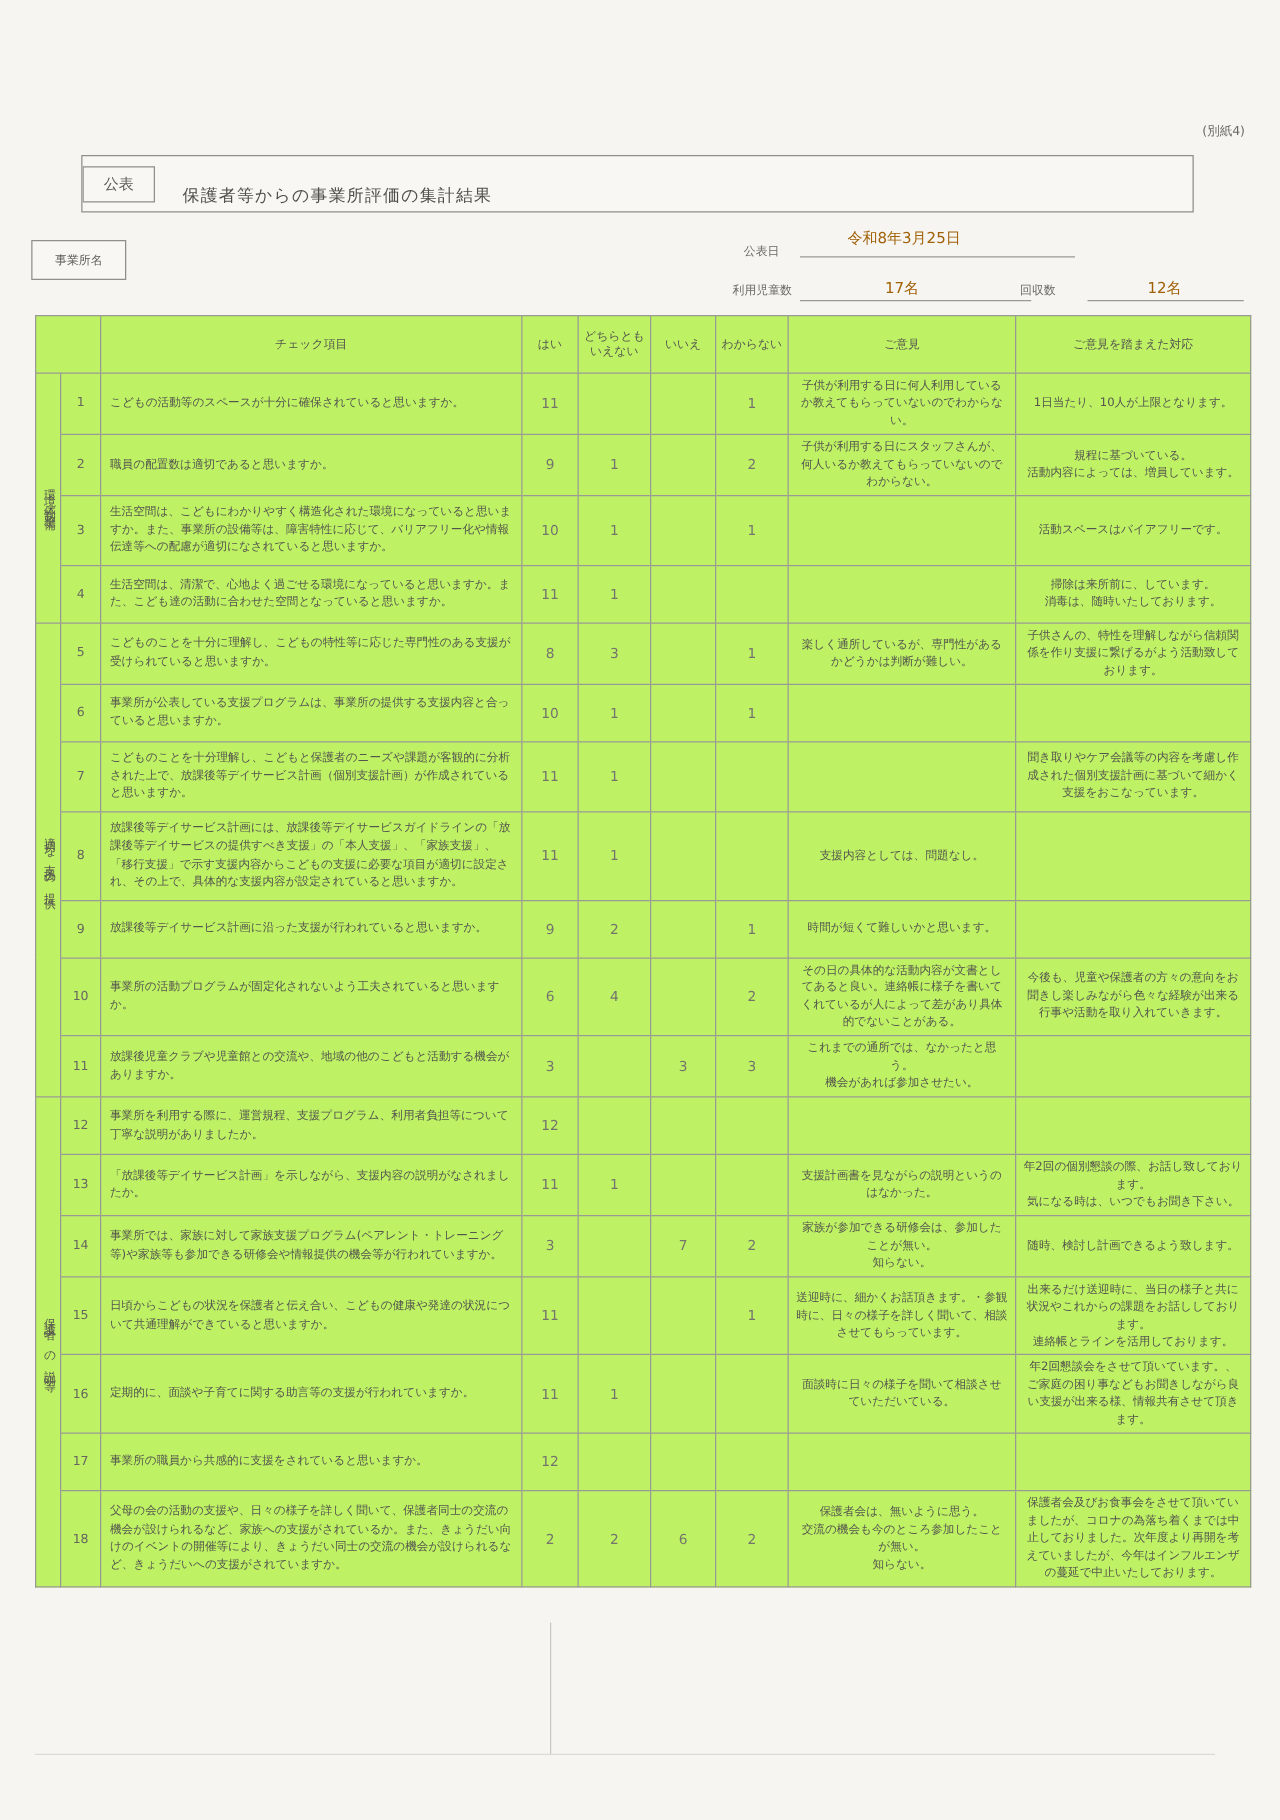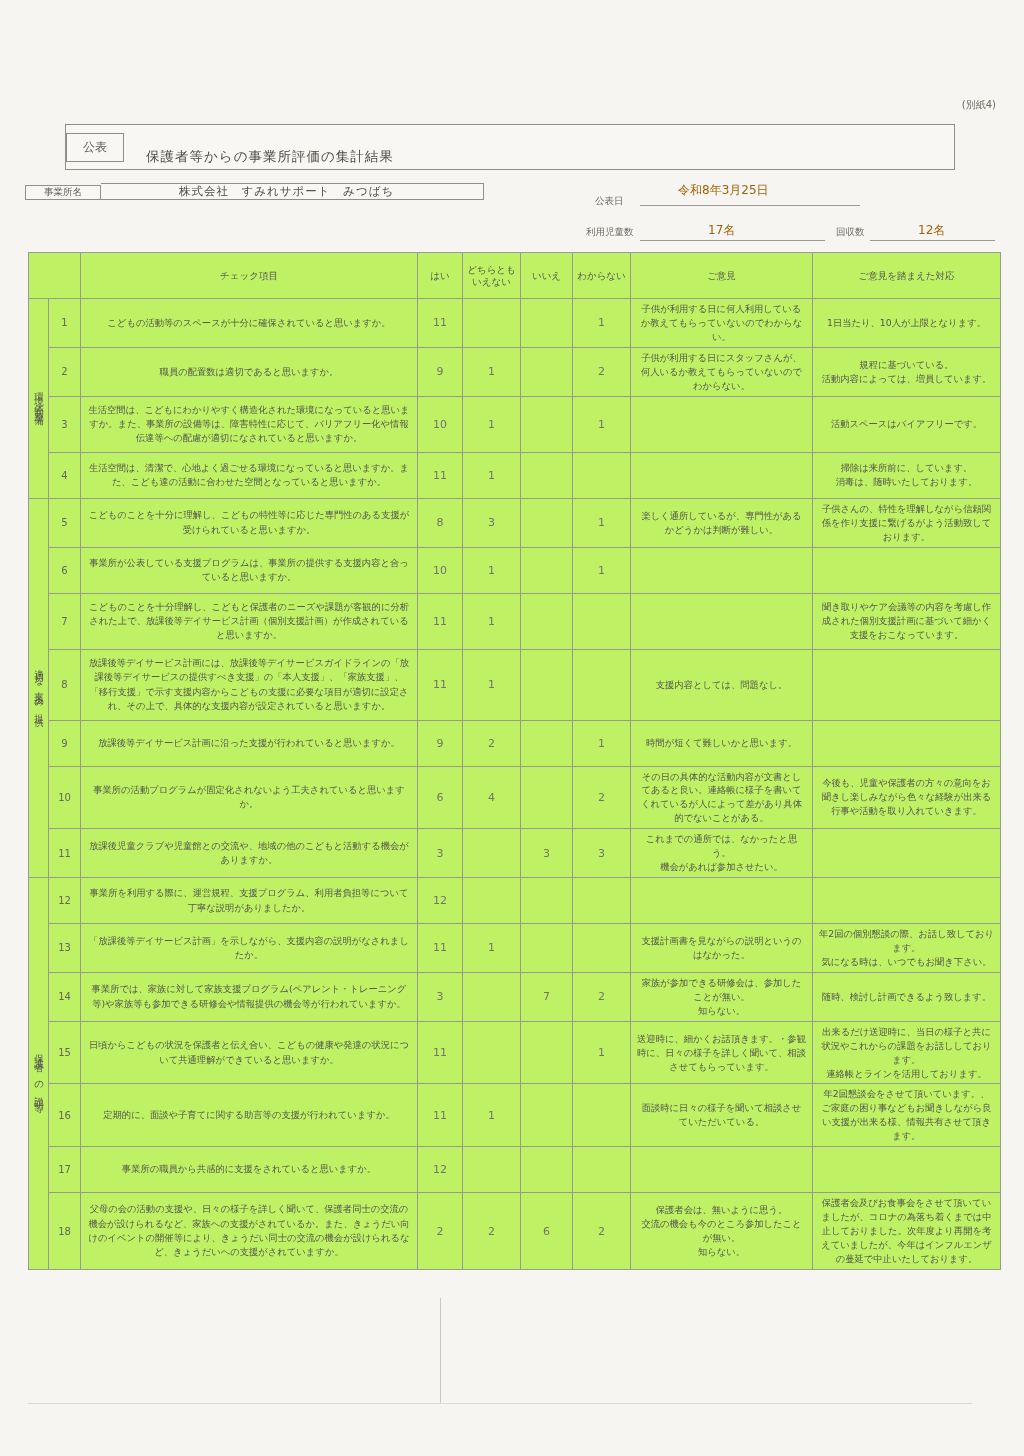--- a/index.html
+++ b/index.html
@@ -26,21 +26,21 @@
     padding:5px 16px;
     font-size:12px;color:#5c5c56;
     background:#f8f7f4;
   }
   .main-title{
     margin-left:22px;
     font-size:13.5px;color:#4e4e48;letter-spacing:1px;margin-top:20px;
   }
   
   .office-row{
-    position:absolute;left:25px;top:168px;height:32px;display:flex;align-items:flex-end;
+    position:absolute;left:25px;top:192px;height:32px;display:flex;
   }
   .office-label{
     width:74px;border:1px solid #8f8f89;background:#f8f7f4;
     display:flex;align-items:center;justify-content:center;
     font-size:9.5px;color:#5c5c56;
   }
   .office-name{
     width:304px;border:1px solid #8f8f89;border-left:none;background:#f8f7f4;
     display:flex;align-items:center;
     font-size:11.5px;color:#4e4e48;padding-left:78px;letter-spacing:1px;
@@ -72,21 +72,21 @@
     writing-mode:vertical-rl;text-orientation:upright;
     font-size:9.5px;color:#55554f;
     text-align:center;letter-spacing:4px;
     padding:6px 0;
   }
   td.num{
     text-align:center;font-size:10px;color:#66665f;
   }
   td.q{
     font-size:9.3px;line-height:1.55;color:#55554f;
-    padding:6px 7px;text-align:center;
+    padding:6px 7px;text-align:left;
   }
   td.cnt{
     text-align:center;font-size:11px;color:#74746d;
   }
   td.op{
     font-size:9.3px;line-height:1.5;color:#55554f;
     padding:3px 6px;text-align:center;vertical-align:top;
     white-space:pre-line;
   }
   table.eval tr{height:46px;}
@@ -105,33 +105,32 @@
 
 <div class="corner-note">(別紙4)</div>
 
 <div class="title-box">
   <span class="publish-chip">公表</span>
   <span class="main-title">保護者等からの事業所評価の集計結果</span>
 </div>
 
 <div class="office-row">
   <div class="office-label">事業所名</div>
-  <div class="office-name">株式会社　すみれサポート　みつばち</div>
 </div>
 
 <div class="meta-area">
   <span class="meta-line meta-label" style="left:15px;top:17px;">公表日</span>
   <span class="meta-line meta-value" style="left:98px;top:4px;">令和8年3月25日</span>
   <span class="meta-line u-line" style="left:60px;top:27px;width:220px;"></span>
 
   <span class="meta-line meta-label" style="left:6px;top:48px;">利用児童数</span>
   <span class="meta-line meta-value" style="left:128px;top:44px;">17名</span>
   <span class="meta-line u-line" style="left:60px;top:62px;width:185px;"></span>
 
-  <span class="meta-line meta-label" style="left:256px;top:48px;">回収数</span>
+  <span class="meta-line meta-label" style="left:236px;top:48px;">回収数</span>
   <span class="meta-line meta-value" style="left:338px;top:44px;">12名</span>
   <span class="meta-line u-line" style="left:290px;top:62px;width:125px;"></span>
 </div>
 
 <table class="eval">
   <colgroup>
     <col style="width:20px">
       <col style="width:32px">
       <col style="width:337px">
     <col style="width:45px">

